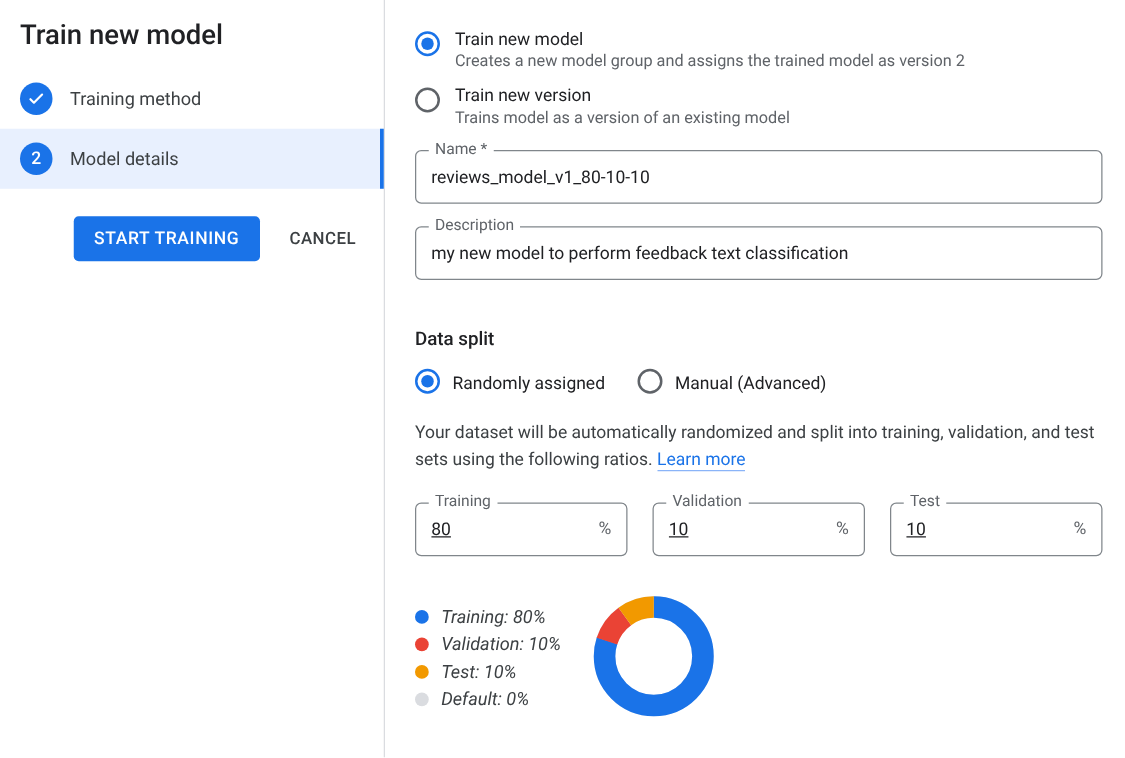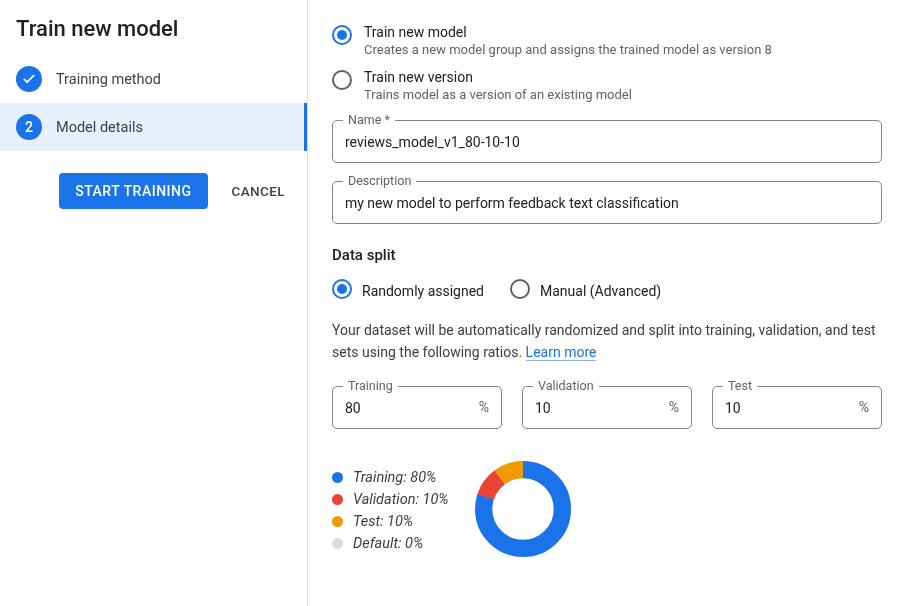--- a/index.html
+++ b/index.html
@@ -137,41 +137,42 @@
   .outlined .suffix {
     position: absolute;
     right: 12px; top: 50%;
     transform: translateY(-50%);
     color: #5f6368;
     font-size: 14px;
     pointer-events: none;
   }
   .section-head {
     font-size: 15px; font-weight: 500;
-    margin-top: 22px; margin-bottom: 14px;
+    margin-top: 38px; margin-bottom: 14px;
   }
   .helper-text {
     font-size: 14px; color: #3c4043; line-height: 1.6;
     margin-bottom: 4px;
   }
   .helper-text a {
     color: #1a73e8;
     text-decoration: none;
     border-bottom: 1px solid #8ab4f8;
   }
   .splits-row {
     display: flex; gap: 20px;
     margin-top: 14px;
   }
   .splits-row .outlined {
     flex: 1;
     margin-top: 8px;
   }
   .splits-row .outlined input {
     padding-right: 30px;
+    text-decoration: underline;
   }
   .chart-legend-row {
     display: flex; gap: 18px; align-items: center;
     margin-top: 28px;
     font-style: italic;
   }
   .legend-list { font-size: 14.5px; color:#3c4043; }
   .legend-item {
     display: flex; align-items: center; gap: 10px;
     margin: 5px 0;
@@ -208,21 +209,21 @@
       <button class="btn-text">CANCEL</button>
     </div>
   </aside>
 
   <main class="main">
 
     <div class="radio-row">
       <span class="radio-outer checked"></span>
       <div class="radio-text">
         <div class="title">Train new model</div>
-        <div class="subtitle">Creates a new model group and assigns the trained model as version 8</div>
+        <div class="subtitle">Creates a new model group and assigns the trained model as version 2</div>
       </div>
     </div>
     <div class="radio-row">
       <span class="radio-outer"></span>
       <div class="radio-text">
         <div class="title">Train new version</div>
         <div class="subtitle">Trains model as a version of an existing model</div>
       </div>
     </div>
 

